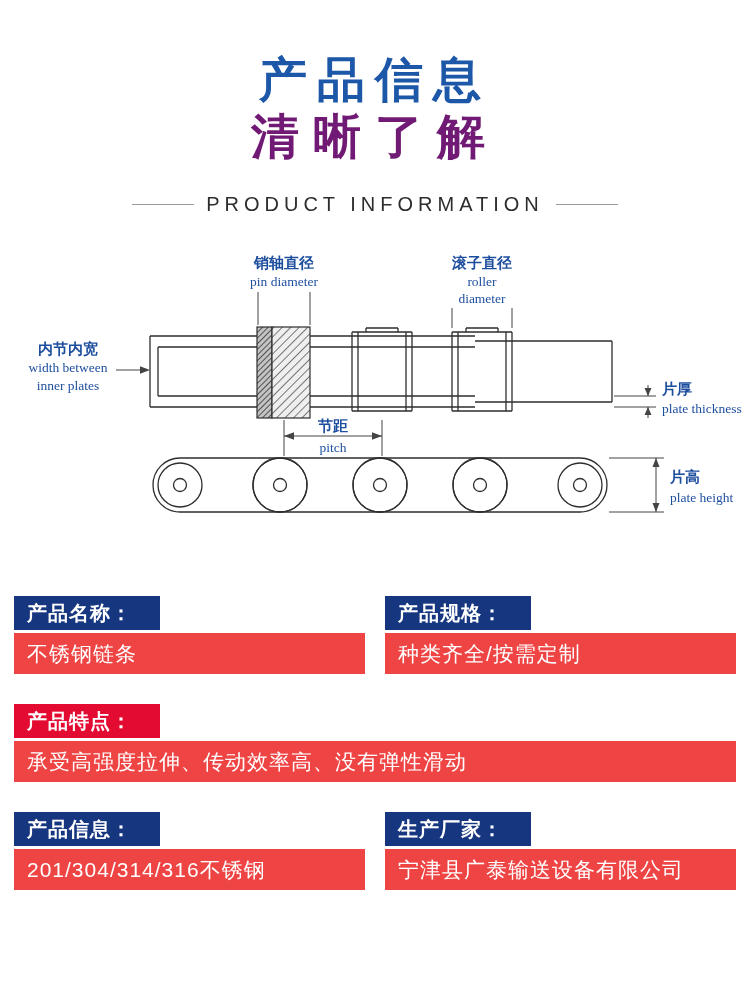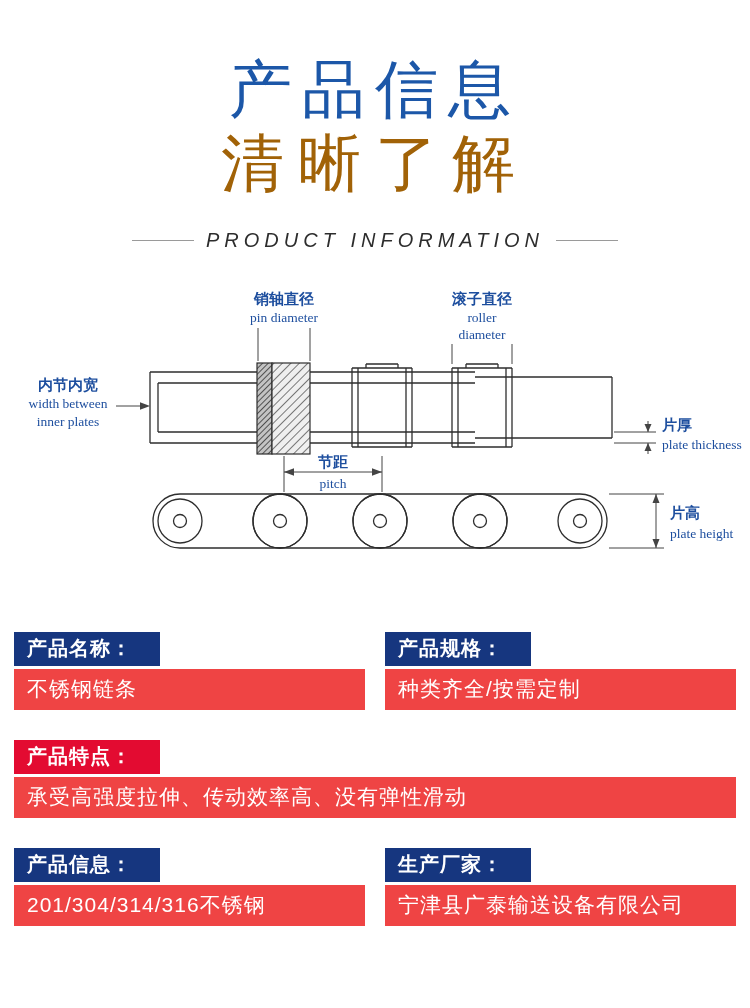--- a/index.html
+++ b/index.html
@@ -2,24 +2,24 @@
 <html><head>
 <meta charset="utf-8">
 <style>
   * { margin:0; padding:0; box-sizing:border-box; }
   html,body { background:#ffffff; }
   body { width:750px; margin:0 auto; font-family:"Liberation Sans", sans-serif; }
   .page { width:750px; height:1008px; background:#fff; overflow:hidden; position:relative; }
 
   
   .hero { text-align:center; padding-top:52px; }
-  .hero-title { font-size:63px; font-weight:400; letter-spacing:10px; line-height:1.18; }
+  .hero-title { font-size:48px; font-weight:700; letter-spacing:10px; line-height:1.18; }
   .hero-title.blue { color:#1c57a8; }
-  .hero-title.dark { color:#a16207; letter-spacing:14px; }
-  .subtitle-row { margin-top:28px; display:flex; align-items:center; justify-content:center; gap:12px;font-style:italic; }
+  .hero-title.dark { color:#701a75; letter-spacing:14px; }
+  .subtitle-row { margin-top:28px; display:flex; align-items:center; justify-content:center; gap:12px; }
   .rule { width:62px; height:1px; background:#9a9a9a; }
   .subtitle { font-size:20px; letter-spacing:5px; color:#2d2d2d; font-weight:500; }
 
   
   .diagram { margin-top:28px; }
   .diagram svg { display:block; }
   .zh { font-family:"Liberation Serif", serif; font-size:15px; font-weight:bold; fill:#1d4e9e; }
   .en { font-family:"Liberation Serif", serif; font-size:13.5px; fill:#1d4e9e; }
 
   

